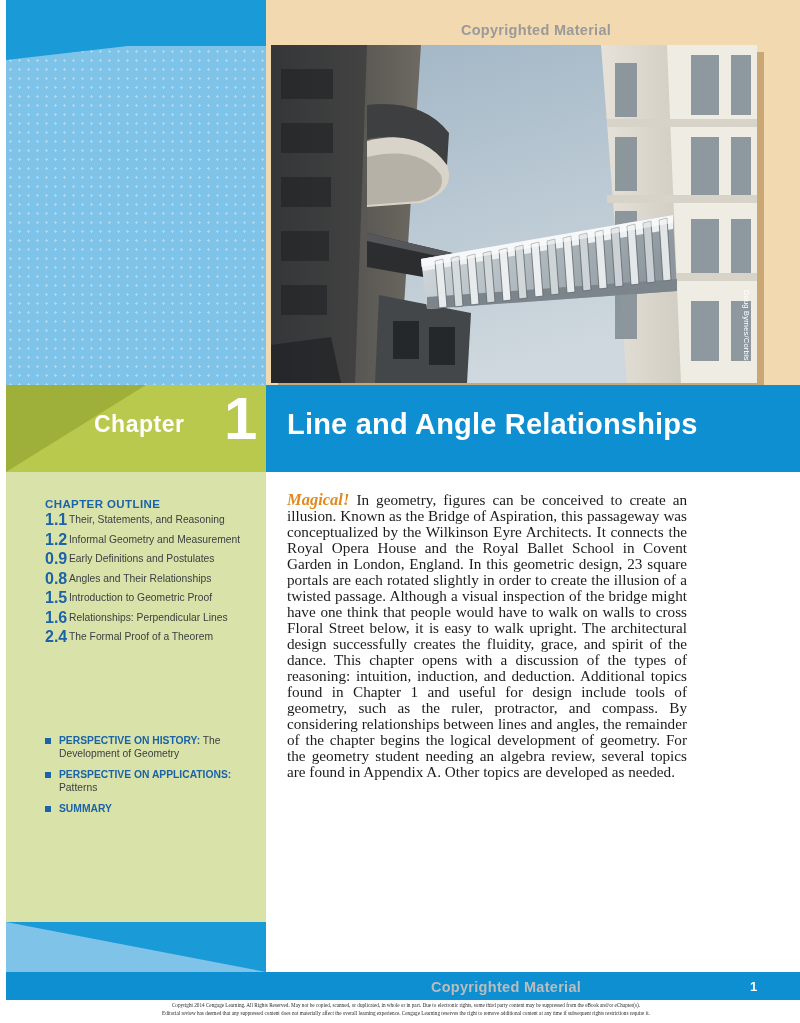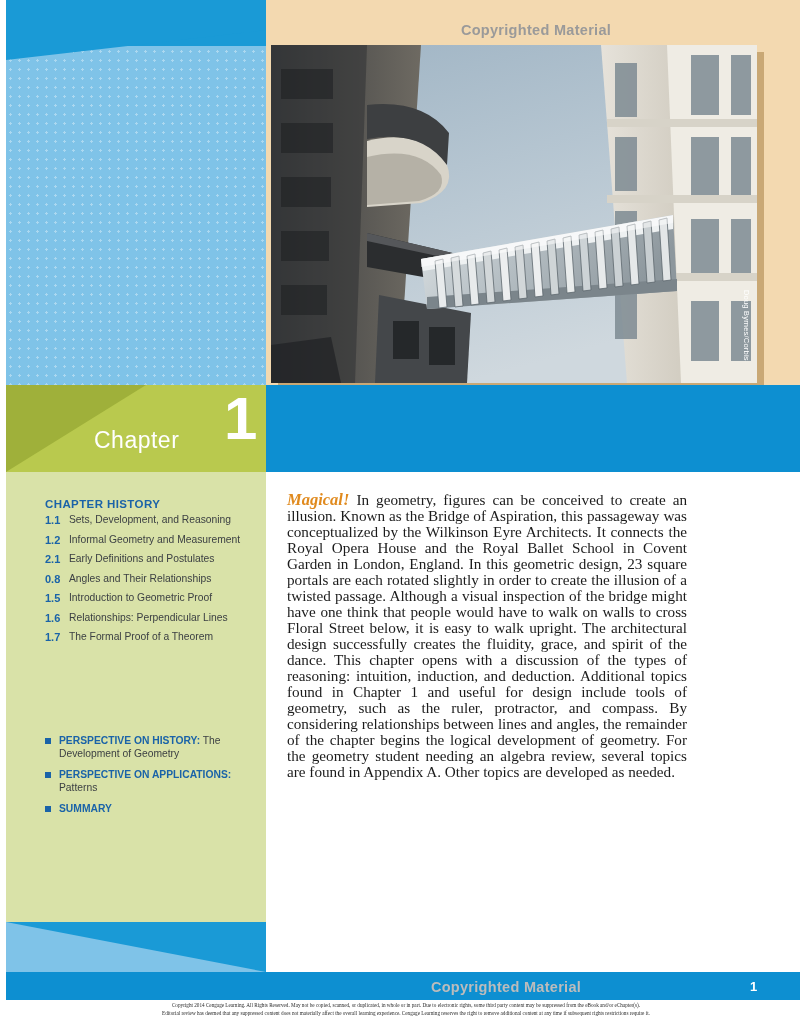--- a/index.html
+++ b/index.html
@@ -128,24 +128,23 @@
     width: 140px;
     height: 87px;
     background: #9fb03a;
     clip-path: polygon(0 0, 140px 0, 0 87px);
   }
   .chapter-label {
     position: absolute;
     left: 88px; top: 411px;
     font-family: "Liberation Sans", sans-serif;
     font-size: 23px;
-    font-weight: normal;
+    font-weight: bold;
     color: #ffffff;
     letter-spacing: 0.5px;
-    margin-top: 16px;
   }
   .chapter-number {
     position: absolute;
     left: 218px; top: 389px;
     font-family: "Liberation Sans", sans-serif;
     font-size: 60px;
     font-weight: bold;
     color: #ffffff;
     line-height: 1;
   }
@@ -194,21 +193,21 @@
     padding-left: 24px;
     font-family: "Liberation Sans", sans-serif;
     font-size: 10.3px;
     line-height: 12.5px;
     color: #3c4043;
   }
   .outline-item .num {
     position: absolute;
     left: 0; top: 0;
     font-weight: bold;
-    font-size: 11px;
+    font-size: 16px;
     color: #1a63a8;
   }
 
   .outline-specials {
     position: absolute;
     left: 39px; top: 735px;
     width: 210px;
   }
   .special-item {
     position: relative;
@@ -439,51 +438,52 @@
       <polygon points="0,300 60,292 70,338 0,338" fill="#1f2123" opacity="0.7"></polygon>
     </svg>
   </div>
   <div class="photo-credit">Doug Byrnes/Corbis</div>
 
   <div class="chapter-bar-left"></div>
   <div class="chapter-bar-left-wedge"></div>
   <div class="chapter-label">Chapter</div>
   <div class="chapter-number">1</div>
   <div class="chapter-bar-right"></div>
+  <div class="chapter-title">Line and Angle Relationships</div>
 
   <div class="sidebar"></div>
-  <div class="outline-head">CHAPTER HISTORY</div>
+  <div class="outline-head">CHAPTER OUTLINE</div>
 
   <div class="outline-list">
     <div class="outline-item">
       <span class="num">1.1</span>
-      <span>Sets, Development, and Reasoning</span>
+      <span>Their, Statements, and Reasoning</span>
     </div>
     <div class="outline-item">
       <span class="num">1.2</span>
       <span>Informal Geometry and Measurement</span>
     </div>
     <div class="outline-item">
-      <span class="num">2.1</span>
+      <span class="num">0.9</span>
       <span>Early Definitions and Postulates</span>
     </div>
     <div class="outline-item">
       <span class="num">0.8</span>
       <span>Angles and Their Relationships</span>
     </div>
     <div class="outline-item">
       <span class="num">1.5</span>
       <span>Introduction to Geometric Proof</span>
     </div>
     <div class="outline-item">
       <span class="num">1.6</span>
       <span>Relationships: Perpendicular Lines</span>
     </div>
     <div class="outline-item">
-      <span class="num">1.7</span>
+      <span class="num">2.4</span>
       <span>The Formal Proof of a Theorem</span>
     </div>
   </div>
 
   <div class="outline-specials">
     <div class="special-item">
       <span class="sq"></span>
       <b>PERSPECTIVE ON HISTORY:</b><span> The Development of Geometry</span>
     </div>
     <div class="special-item">

